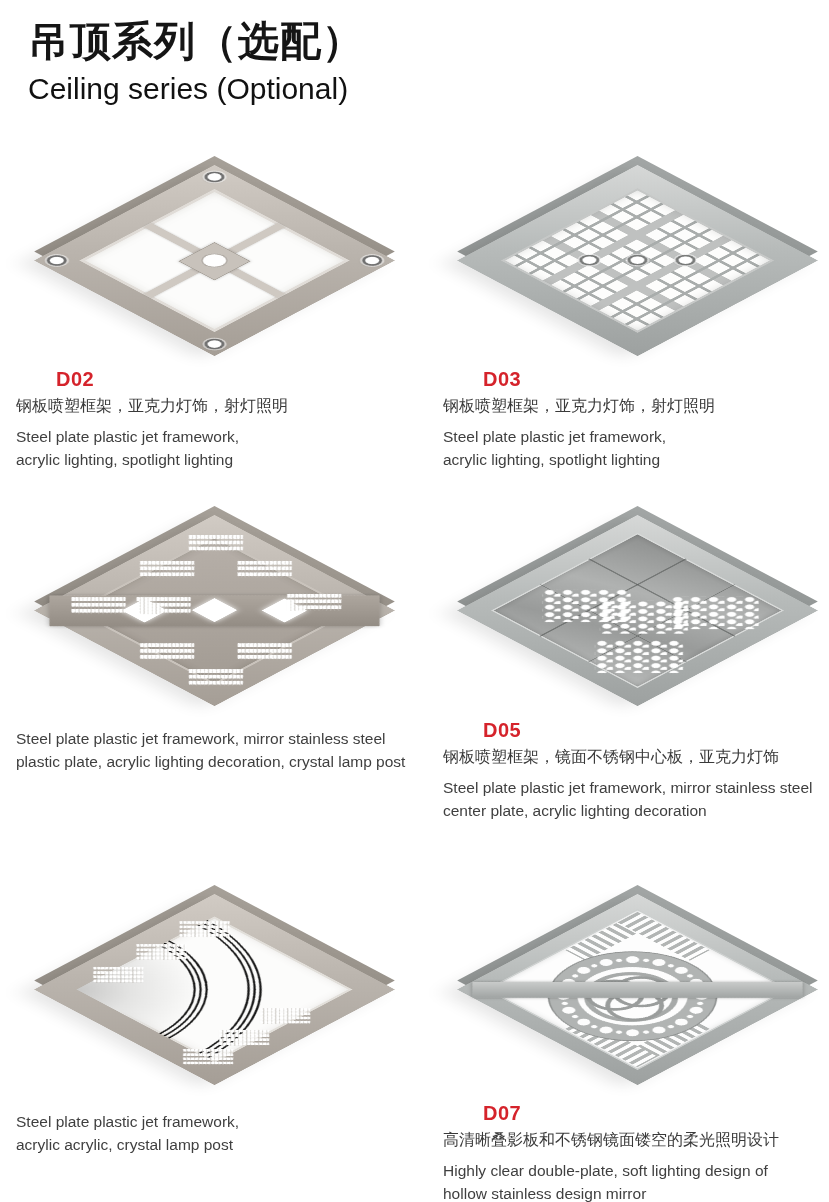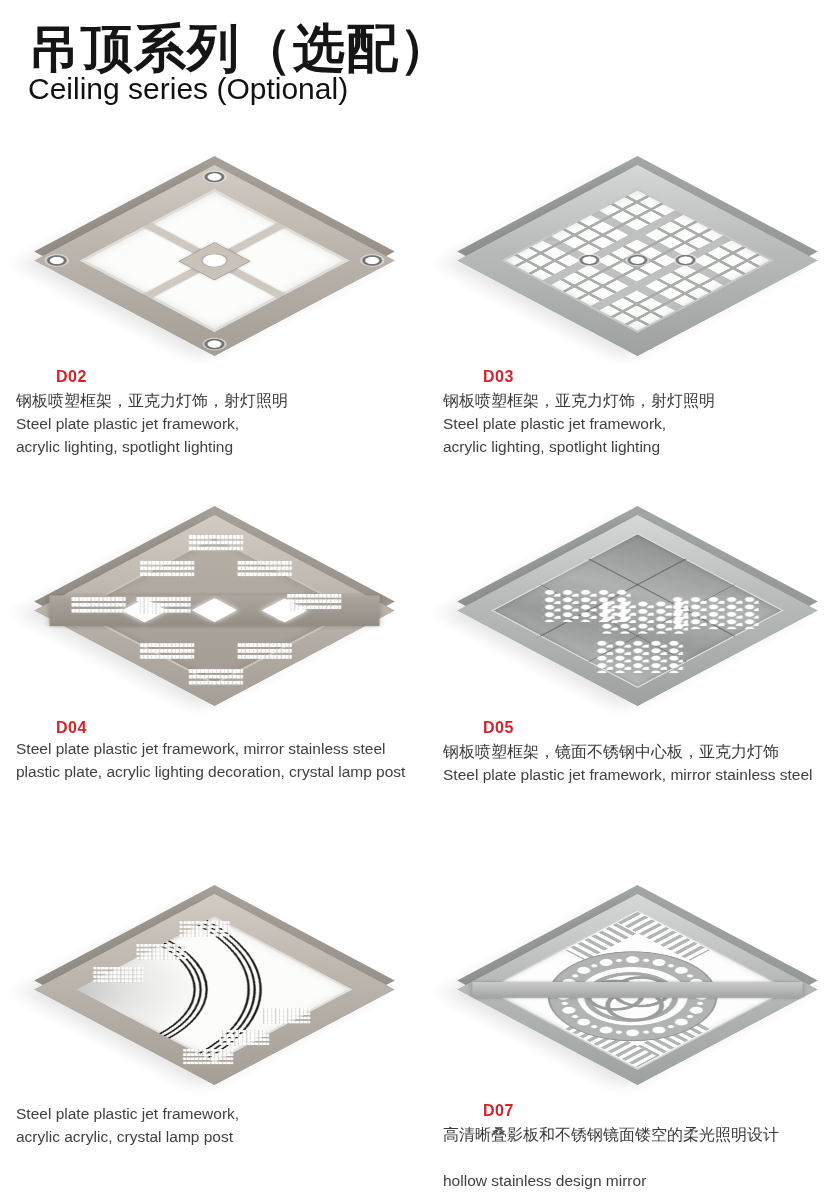--- a/index.html
+++ b/index.html
@@ -1,27 +1,27 @@
 <!DOCTYPE html>
 <html><head>
 <meta charset="utf-8">
 <style>
   html,body{margin:0;padding:0;}
   body{width:829px;height:1202px;position:relative;background:#ffffff;overflow:hidden;
        font-family:"Liberation Sans","DejaVu Sans",sans-serif;}
 
   
-  .title-cn{position:absolute;left:28px;top:14px;font-size:52px;font-weight:600;color:#151515;letter-spacing:1px;}
+  .title-cn{position:absolute;left:28px;top:14px;font-size:41px;font-weight:600;color:#151515;letter-spacing:1px;}
   .title-en{position:absolute;left:28px;top:72px;font-size:30px;font-weight:400;color:#111;}
 
   
   .tb{position:absolute;width:402px;}
-  .tb .code{color:#d5232b;font-weight:bold;font-size:16px;padding-left:40px;letter-spacing:.5px;}
+  .tb .code{color:#d5232b;font-weight:bold;font-size:20px;padding-left:40px;letter-spacing:.5px;}
   .tb .cn{margin-top:5px;font-size:16px;color:#3a3a3a;}
-  .tb .en{margin-top:0;font-size:15.5px;color:#3f3f3f;line-height:23px;}
+  .tb .en{margin-top:8px;font-size:15.5px;color:#3f3f3f;line-height:23px;}
   #tb0{left:16px;top:368px}#tb1{left:443px;top:368px}
   #tb2{left:16px;top:719px}#tb3{left:443px;top:719px}
   #tb4{left:16px;top:1102px}#tb5{left:443px;top:1102px}
 
   
   .scene{position:absolute;width:400px;height:212px;}
   #s0{left:14px;top:154px}#s1{left:437px;top:154px}
   #s2{left:14px;top:504px}#s3{left:437px;top:504px}
   #s4{left:14px;top:883px}#s5{left:437px;top:883px}
 
@@ -261,28 +261,27 @@
   <div class="code">D02</div>
   <div class="cn">钢板喷塑框架，亚克力灯饰，射灯照明</div>
   <div class="en"><span>Steel plate plastic jet framework,</span><br><span>acrylic lighting, spotlight lighting</span></div>
 </div>
 <div class="tb" id="tb1">
   <div class="code">D03</div>
   <div class="cn">钢板喷塑框架，亚克力灯饰，射灯照明</div>
   <div class="en"><span>Steel plate plastic jet framework,</span><br><span>acrylic lighting, spotlight lighting</span></div>
 </div>
 <div class="tb" id="tb2">
-  <div class="code">D04</div>
   <div class="en"><span>Steel plate plastic jet framework, mirror stainless steel</span><br><span>plastic plate, acrylic lighting decoration, crystal lamp post</span></div>
 </div>
 <div class="tb" id="tb3">
   <div class="code">D05</div>
   <div class="cn">钢板喷塑框架，镜面不锈钢中心板，亚克力灯饰</div>
-  <div class="en"><span>Steel plate plastic jet framework, mirror stainless steel</span><br></div>
+  <div class="en"><span>Steel plate plastic jet framework, mirror stainless steel</span><br><span>center plate, acrylic lighting decoration</span></div>
 </div>
 <div class="tb" id="tb4">
   <div class="en"><span>Steel plate plastic jet framework,</span><br><span>acrylic acrylic, crystal lamp post</span></div>
 </div>
 <div class="tb" id="tb5">
   <div class="code">D07</div>
   <div class="cn">高清晰叠影板和不锈钢镜面镂空的柔光照明设计</div>
-  <div class="en"><br><span>hollow stainless design mirror</span></div>
+  <div class="en"><span>Highly clear double-plate, soft lighting design of</span><br><span>hollow stainless design mirror</span></div>
 </div>
 
 </body></html>

